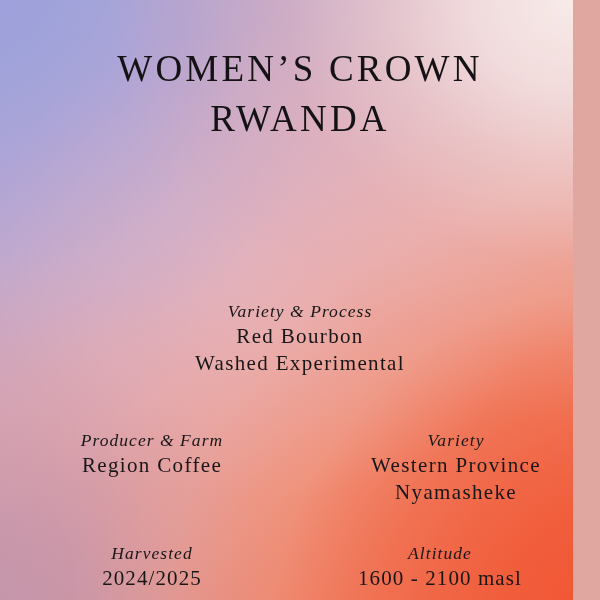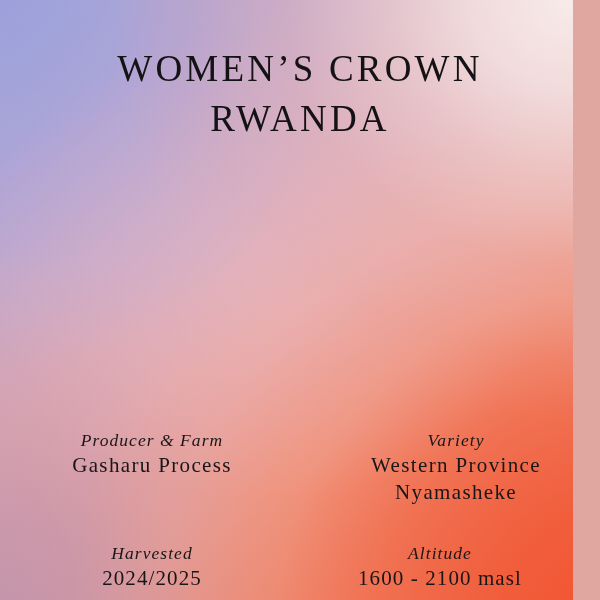--- a/index.html
+++ b/index.html
@@ -187,24 +187,29 @@
   <div class="bg-layer bg-soften"></div>
 
   <div id="content">
 
     <div class="title-block">
       <div class="title-line">WOMEN’S CROWN</div>
       <div class="title-line">RWANDA</div>
     </div>
 
 
+    <div class="field" id="field-variety">
+      <div class="field-label">Variety &amp; Process</div>
+      <div class="field-value">Red Bourbon</div>
+      <div class="field-value">Washed Experimental</div>
+    </div>
 
     <div class="field" id="field-producer">
       <div class="field-label">Producer &amp; Farm</div>
-      <div class="field-value">Gasharu Process</div>
+      <div class="field-value">Region Coffee</div>
     </div>
 
     <div class="field" id="field-region">
       <div class="field-label">Variety</div>
       <div class="field-value">Western Province</div>
       <div class="field-value">Nyamasheke</div>
     </div>
 
     <div class="field" id="field-harvested">
       <div class="field-label">Harvested</div>

